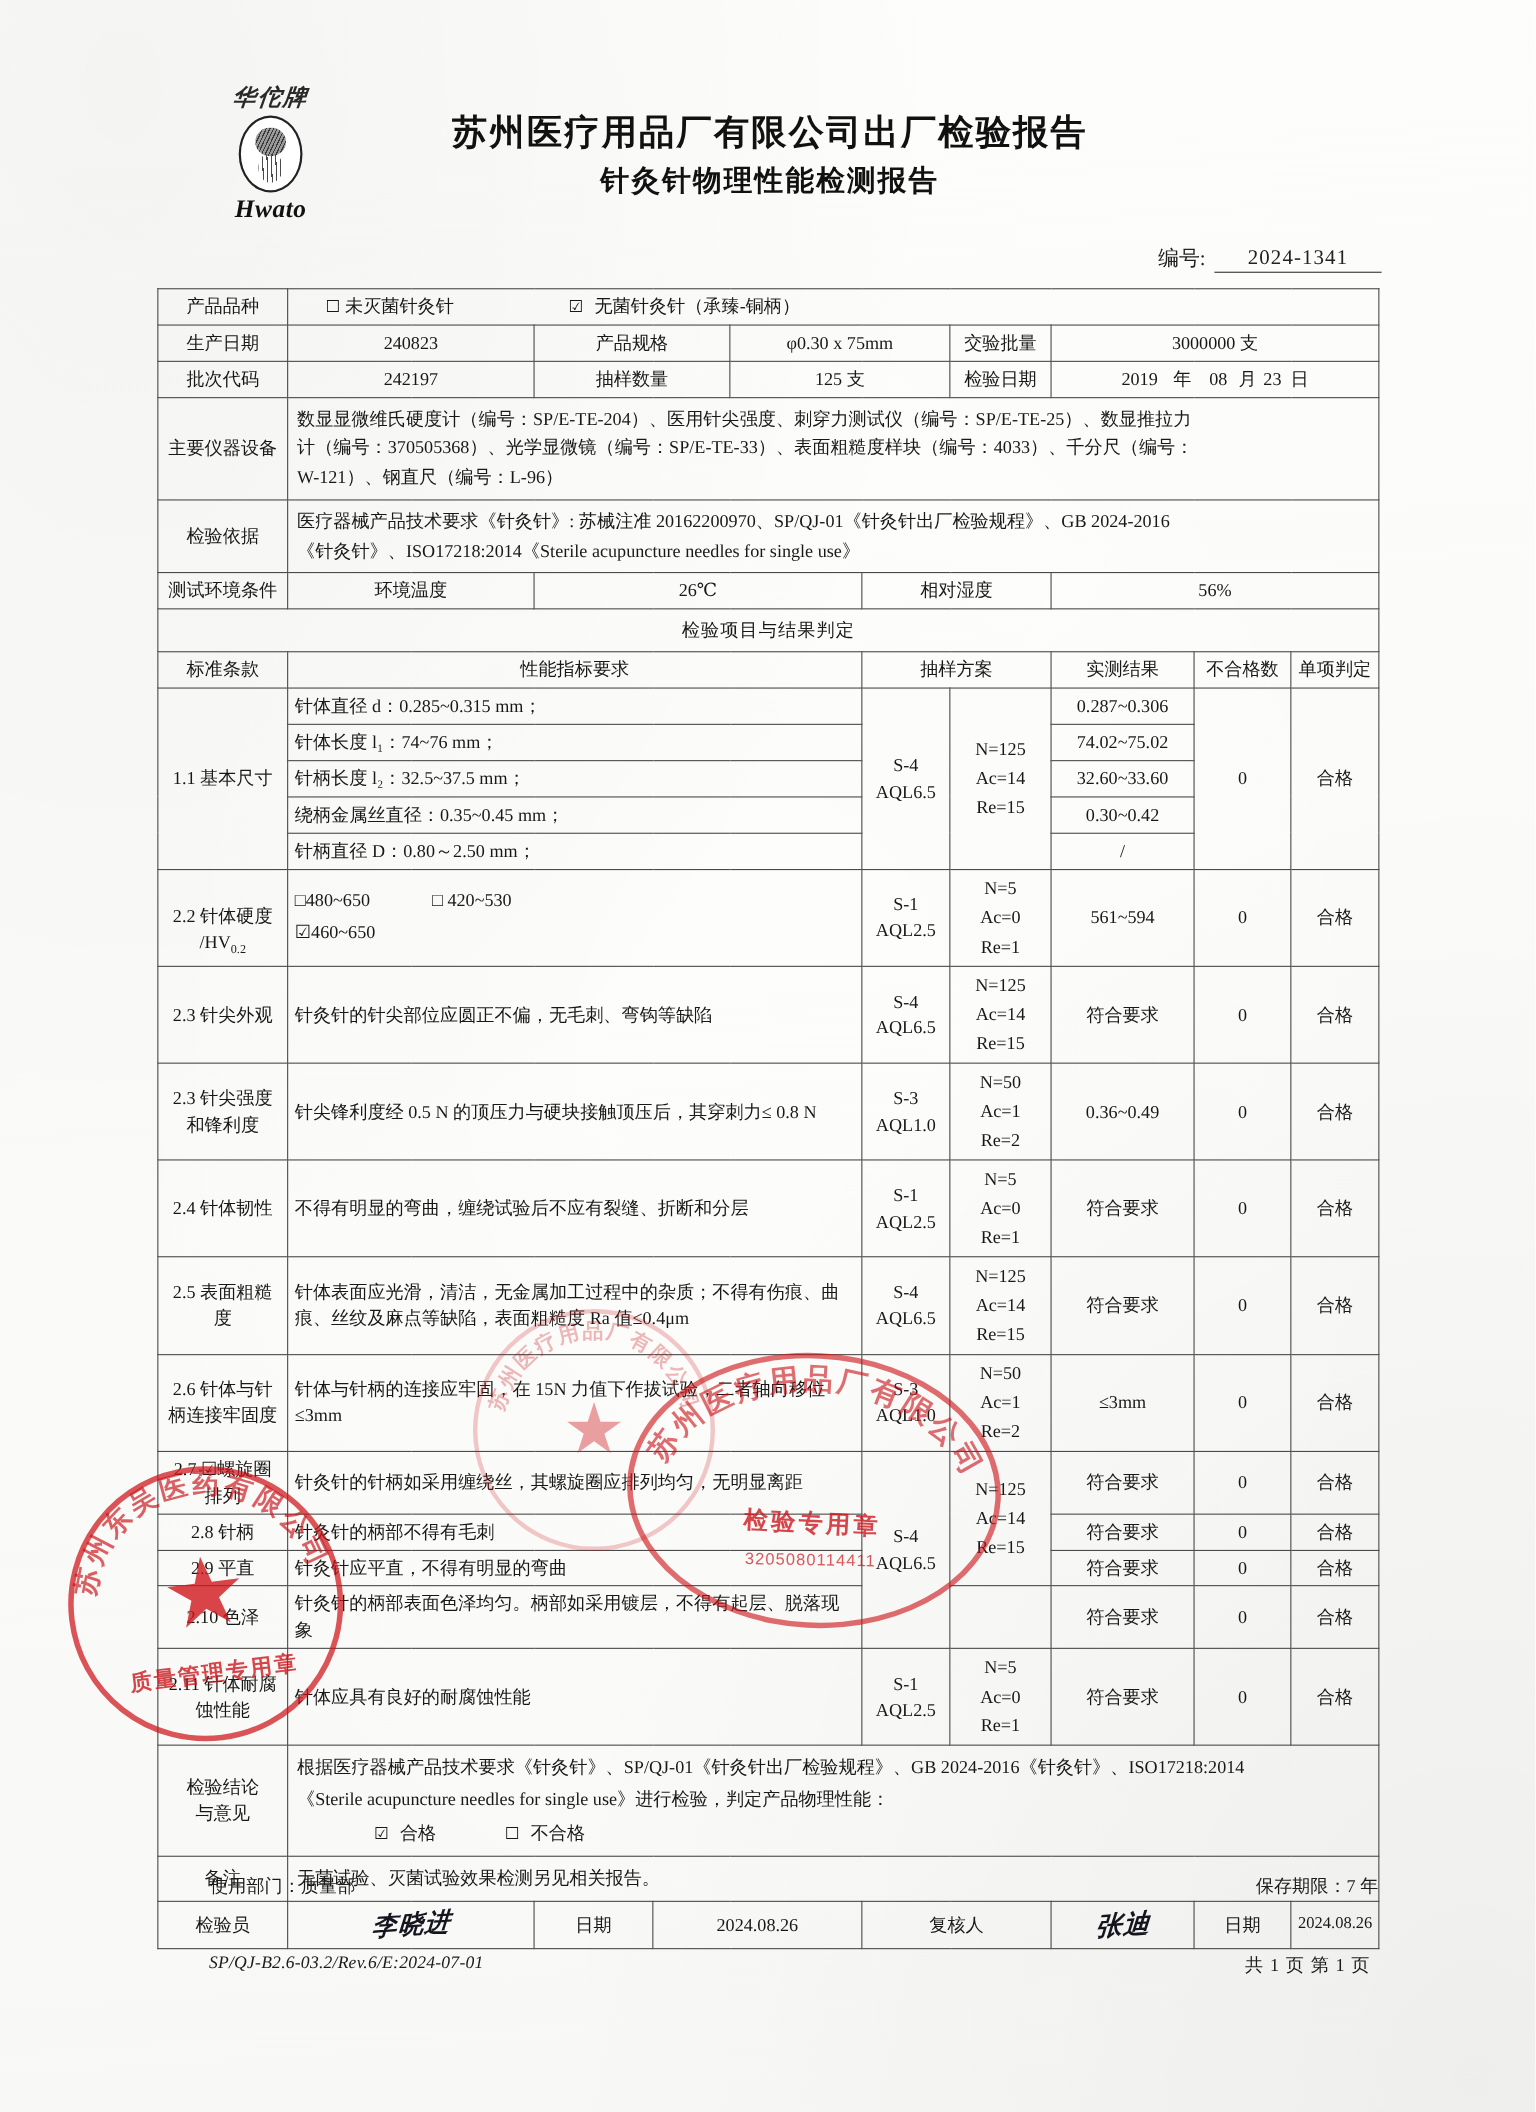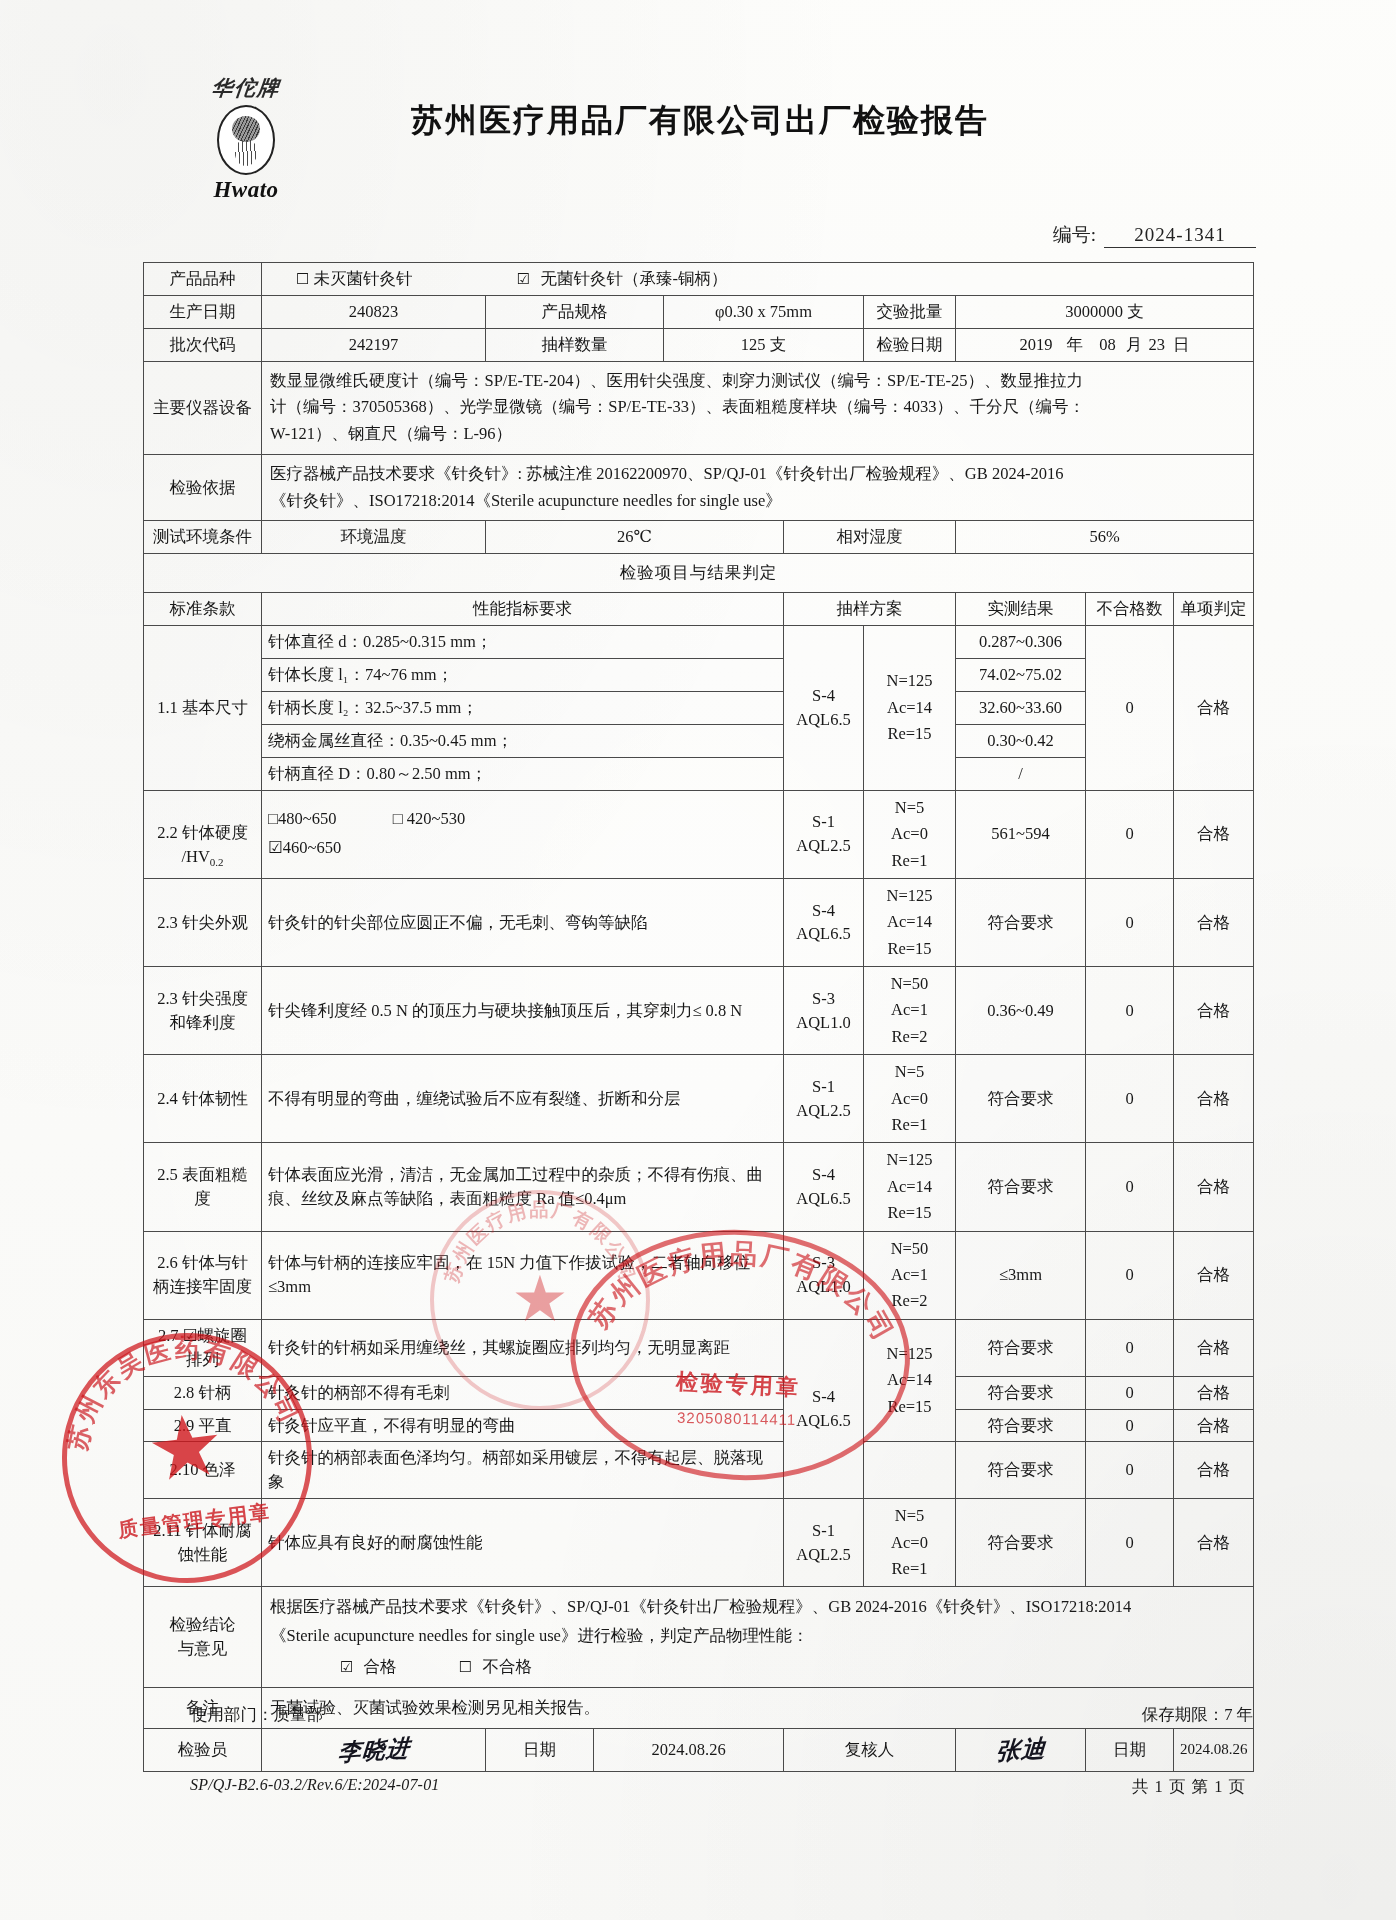--- a/index.html
+++ b/index.html
@@ -170,20 +170,21 @@
   <div class="sheet">
 
     <div class="hdr">
       <div class="logo">
         <div class="brandcn">华佗牌</div>
         <div class="oval"></div>
         <div class="brandlat">Hwato</div>
       </div>
       <div class="titles">
         <div class="t1">苏州医疗用品厂有限公司出厂检验报告</div>
+        <div class="t2">针灸针物理性能检测报告</div>
       </div>
     </div>
 
     <div class="reportno">
       <span>编号:</span>
       <span class="num">2024-1341</span>
     </div>
 
     <table class="doc">
       <colgroup>

